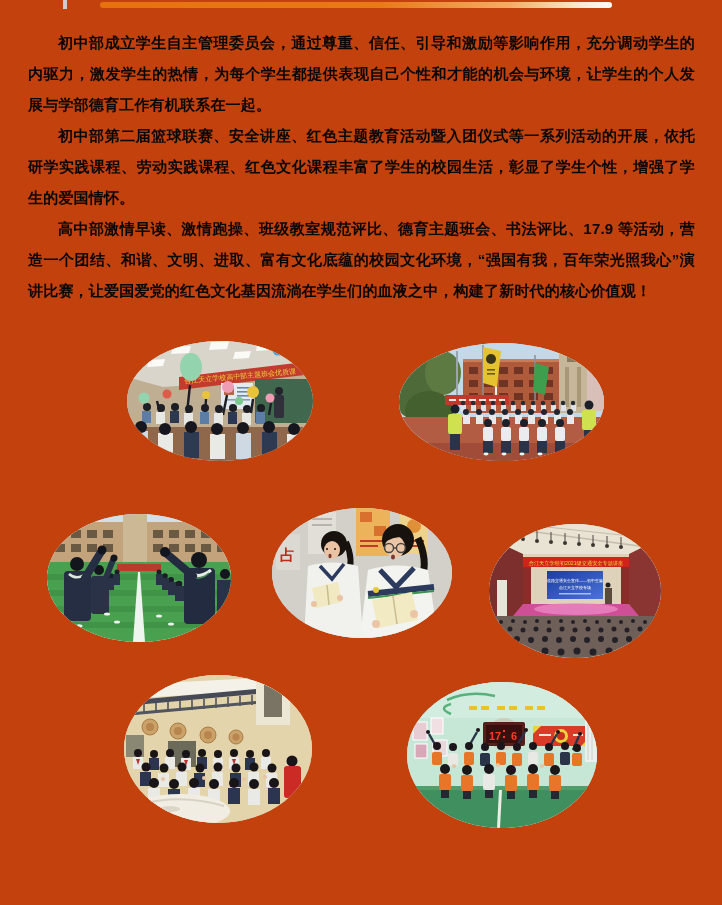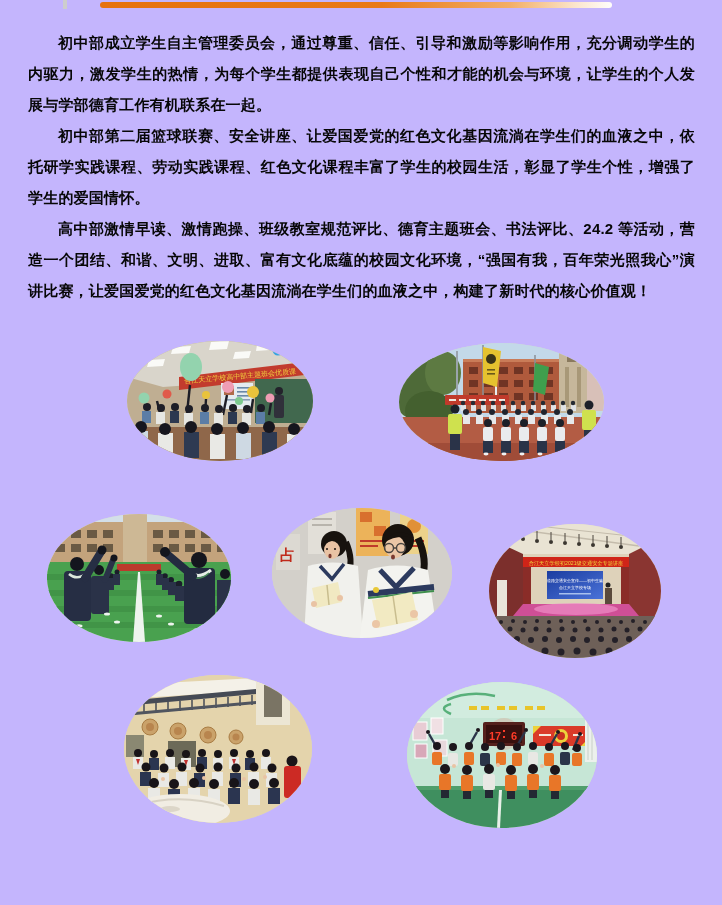--- a/index.html
+++ b/index.html
@@ -1,17 +1,17 @@
 <!DOCTYPE html>
 <html><head>
 <meta charset="utf-8">
 <style>
   html,body{margin:0;padding:0;background:#ffffff;}
   .page{
-    position:relative;width:722px;height:905px;background:#c4b5fd;overflow:hidden;
+    position:relative;width:722px;height:905px;background:#c2410c;overflow:hidden;
     font-family:"Liberation Sans","DejaVu Sans",sans-serif;
   }
   .margin-tick{position:absolute;left:63px;top:0;width:4px;height:9px;background:#cdcdcd;}
   .accent-bar{
     position:absolute;left:100px;top:2px;width:512px;height:6px;border-radius:3px;
     background:linear-gradient(to right,#e6720e 0%,#e97a18 55%,#f3ae65 80%,#fbe6cd 93%,#fffdfb 100%);
   }
   .text-block{position:absolute;left:28px;top:27px;width:667px;}
   .text-block p{
     margin:0;text-indent:2em;font-size:15px;line-height:31px;font-weight:bold;color:#070707;
@@ -33,22 +33,22 @@
 </head>
 <body>
 
 <div class="page">
 
   <div class="margin-tick"></div>
   <div class="accent-bar"></div>
 
   <section class="text-block">
     <p>初中部成立学生自主管理委员会，通过尊重、信任、引导和激励等影响作用，充分调动学生的内驱力，激发学生的热情，为每个学生都提供表现自己个性和才能的机会与环境，让学生的个人发展与学部德育工作有机联系在一起。</p>
-    <p>初中部第二届篮球联赛、安全讲座、让爱国爱党的红色文化基因流淌在学生们的血液之中，依托研学实践课程、劳动实践课程、红色文化课程丰富了学生的校园生活，彰显了学生个性，增强了学生的爱国情怀。</p>
-    <p>高中部激情早读、激情跑操、班级教室规范评比、德育主题班会、书法评比、24.2 等活动，营造一个团结、和谐、文明、进取、富有文化底蕴的校园文化环境，“强国有我，百年荣光照我心”演讲比赛，让爱国爱党的红色文化基因流淌在学生们的血液之中，构建了新时代的核心价值观！</p>
+    <p>初中部第二届篮球联赛、安全讲座、红色主题教育活动暨入团仪式等一系列活动的开展，依托研学实践课程、劳动实践课程、红色文化课程丰富了学生的校园生活，彰显了学生个性，增强了学生的爱国情怀。</p>
+    <p>高中部激情早读、激情跑操、班级教室规范评比、德育主题班会、书法评比、17.9 等活动，营造一个团结、和谐、文明、进取、富有文化底蕴的校园文化环境，“强国有我，百年荣光照我心”演讲比赛，让爱国爱党的红色文化基因流淌在学生们的血液之中，构建了新时代的核心价值观！</p>
   </section>
 
   <figure class="photo ph1" role="img" aria-label="教室里学生举着彩色气球参加主题班会，上方悬挂红色横幅">
     <svg viewBox="0 0 186 120" preserveAspectRatio="none">
       <rect width="186" height="120" fill="#bfae92"></rect>
       <path d="M0,0 H186 V24 L118,40 L36,46 L0,36 Z" fill="#d9d5cb"></path>
       <polygon points="46,6 64,5 62,12 44,13" fill="#fafaf7"></polygon>
       <polygon points="84,1 102,0 100,8 82,9" fill="#fafaf7"></polygon>
       <polygon points="108,11 124,10 122,17 106,18" fill="#fafaf7"></polygon>
       <polygon points="22,19 38,18 36,25 20,26" fill="#fafaf7"></polygon>

